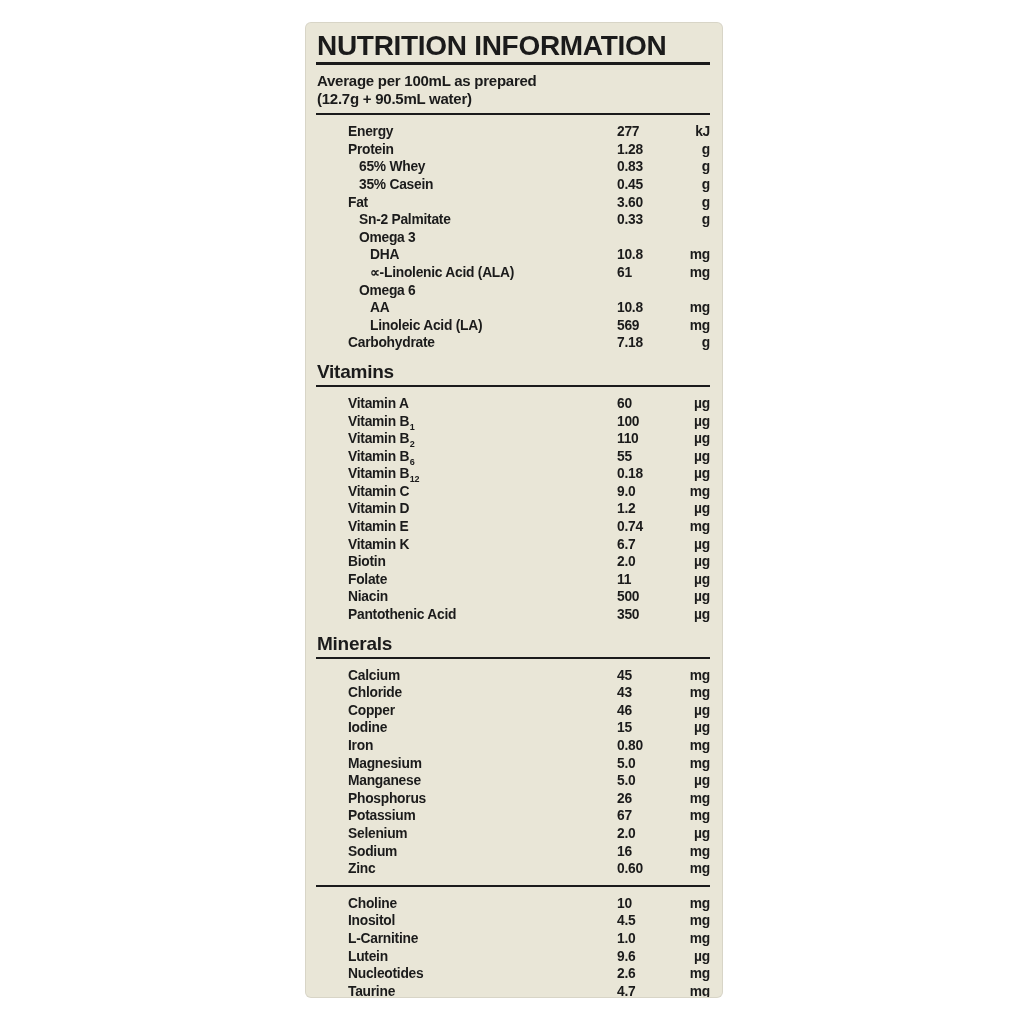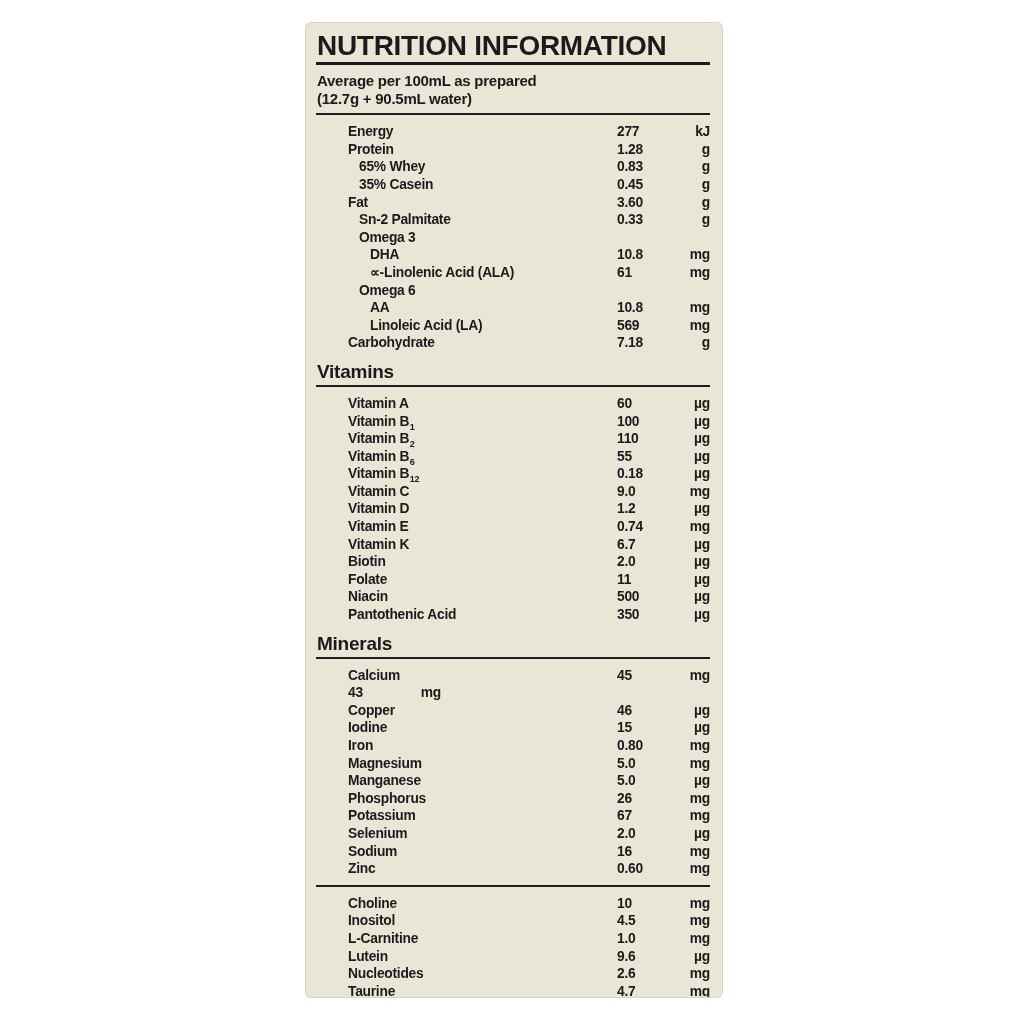--- a/index.html
+++ b/index.html
@@ -236,20 +236,21 @@
         </div>
         <div class="sec-head">Minerals</div>
         <hr class="rule sec-rule">
         <div class="rows no-gap" style="margin-top: 8px;">
           <div class="row">
             <span class="label">Calcium</span>
             <span class="value">45</span>
             <span class="unit">mg</span>
           </div>
           <div class="row">
+            <span class="label">Chloride</span>
             <span class="value">43</span>
             <span class="unit">mg</span>
           </div>
           <div class="row">
             <span class="label">Copper</span>
             <span class="value">46</span>
             <span class="unit">µg</span>
           </div>
           <div class="row">
             <span class="label">Iodine</span>

